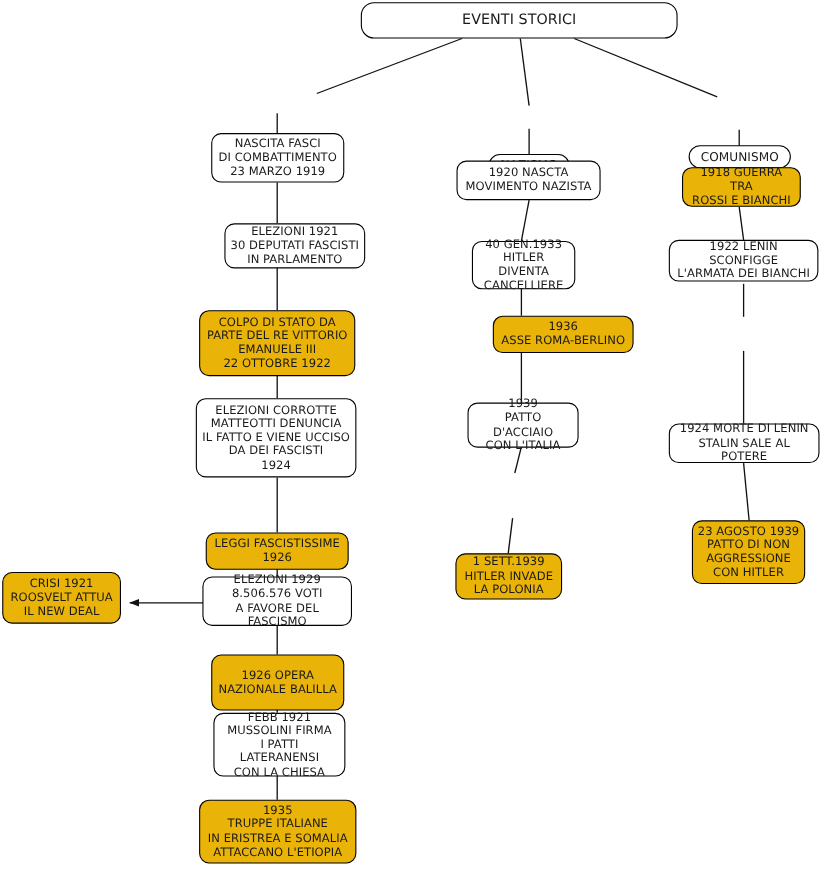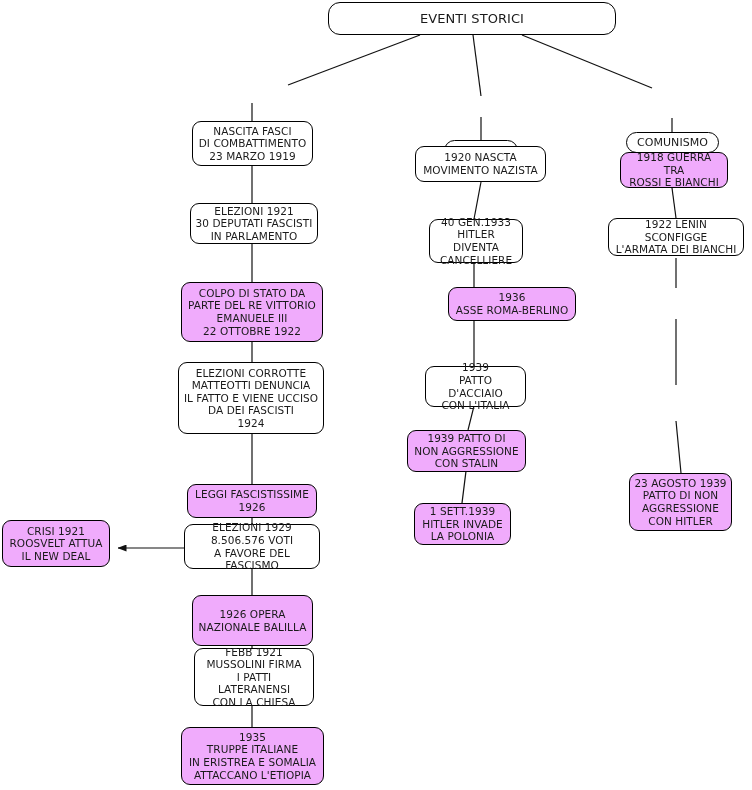--- a/index.html
+++ b/index.html
@@ -37,21 +37,21 @@
     align-items: center;
     justify-content: center;
     text-align: center;
     color: #1a1a1a;
     line-height: 13.5px;
     letter-spacing: 0.05px;
     white-space: pre-line;
     padding: 2px 4px;
   }
   .node.filled {
-    background: #f0abfc;
+    background: #eab308;
   }
   .node.oval {
     border-radius: 11px;
     padding: 1px 8px;
   }
   .node.root {
     border-radius: 12px;
   }
   .fs13 { font-size: 13px; }
   .fs11 { font-size: 11px; line-height: 13px; margin-top: 44px; }
@@ -113,21 +113,21 @@
   </div>
   <div class="node oval fs11" style="left:626px; top:88px; width:93px; height:21px;">
     <span>COMUNISMO</span>
   </div>
 
   <div class="node fs105" style="left:192px; top:121px; width:121px; height:45px;">
     <span>NASCITA FASCI
 DI COMBATTIMENTO
 23 MARZO 1919</span>
   </div>
-  <div class="node fs105" style="left:190px; top:203px; width:128px; height:41px;justify-content:center;">
+  <div class="node fs105" style="left:204px; top:203px; width:128px; height:41px;justify-content:center;">
     <span>ELEZIONI 1921
 30 DEPUTATI FASCISTI
 IN PARLAMENTO</span>
   </div>
   <div class="node filled fs105" style="left:181px; top:282px; width:142px; height:60px;">
     <span>COLPO DI STATO DA
 PARTE DEL RE VITTORIO
 EMANUELE III
 22 OTTOBRE 1922</span>
   </div>
@@ -181,38 +181,37 @@
   </div>
   <div class="node filled fs105" style="left:411px; top:287px; width:128px; height:34px;margin-left:37px;">
     <span>1936
 ASSE ROMA-BERLINO</span>
   </div>
   <div class="node fs105" style="left:425px; top:366px; width:101px; height:41px;">
     <span>1939
 PATTO D'ACCIAIO
 CON L'ITALIA</span>
   </div>
-  <div class="node filled fs105" style="left:407px; top:430px; width:119px; height:42px;">
-    <span>1939 PATTO DI
-NON AGGRESSIONE
-CON STALIN</span>
-  </div>
   <div class="node filled fs105" style="left:414px; top:503px; width:97px; height:42px;">
     <span>1 SETT.1939
 HITLER INVADE
 LA POLONIA</span>
   </div>
 
   <div class="node filled fs105" style="left:620px; top:152px; width:108px; height:36px;">
     <span>1918 GUERRA TRA
 ROSSI E BIANCHI</span>
   </div>
   <div class="node fs105" style="left:608px; top:218px; width:136px; height:38px;">
     <span>1922 LENIN SCONFIGGE
 L'ARMATA DEI BIANCHI</span>
+  </div>
+  <div class="node fs105" style="left:608px; top:385px; width:137px; height:36px;">
+    <span>1924 MORTE DI LENIN
+STALIN SALE AL POTERE</span>
   </div>
   <div class="node filled fs105" style="left:629px; top:473px; width:103px; height:58px;">
     <span>23 AGOSTO 1939
 PATTO DI NON
 AGGRESSIONE
 CON HITLER</span>
   </div>
 
 </div>
 

